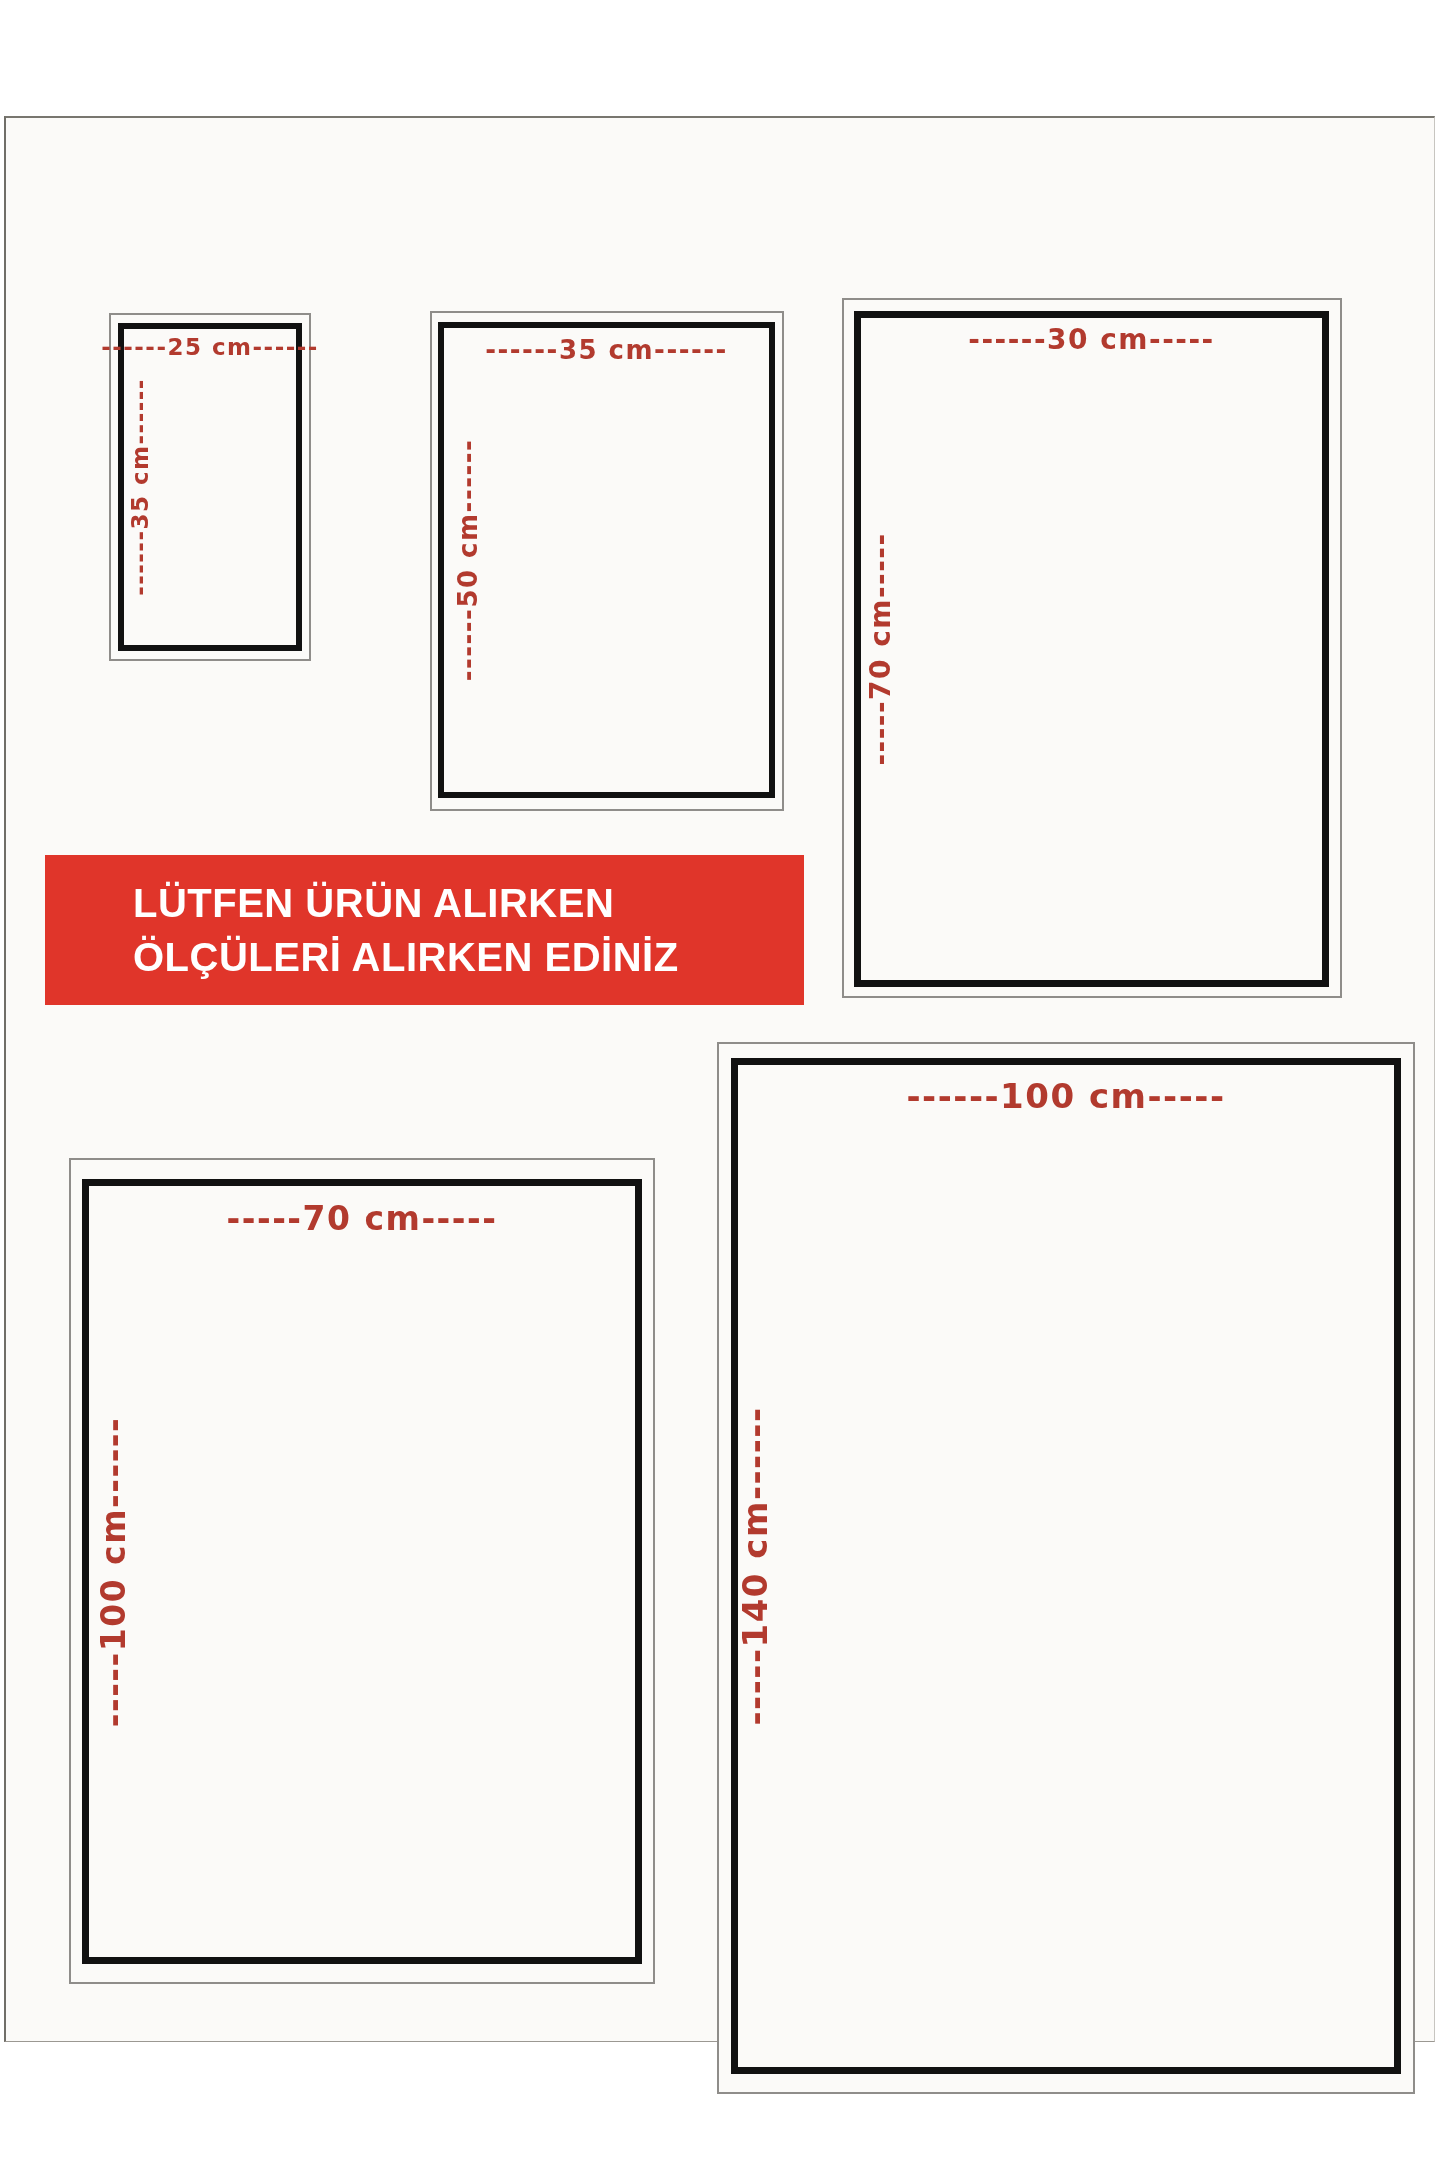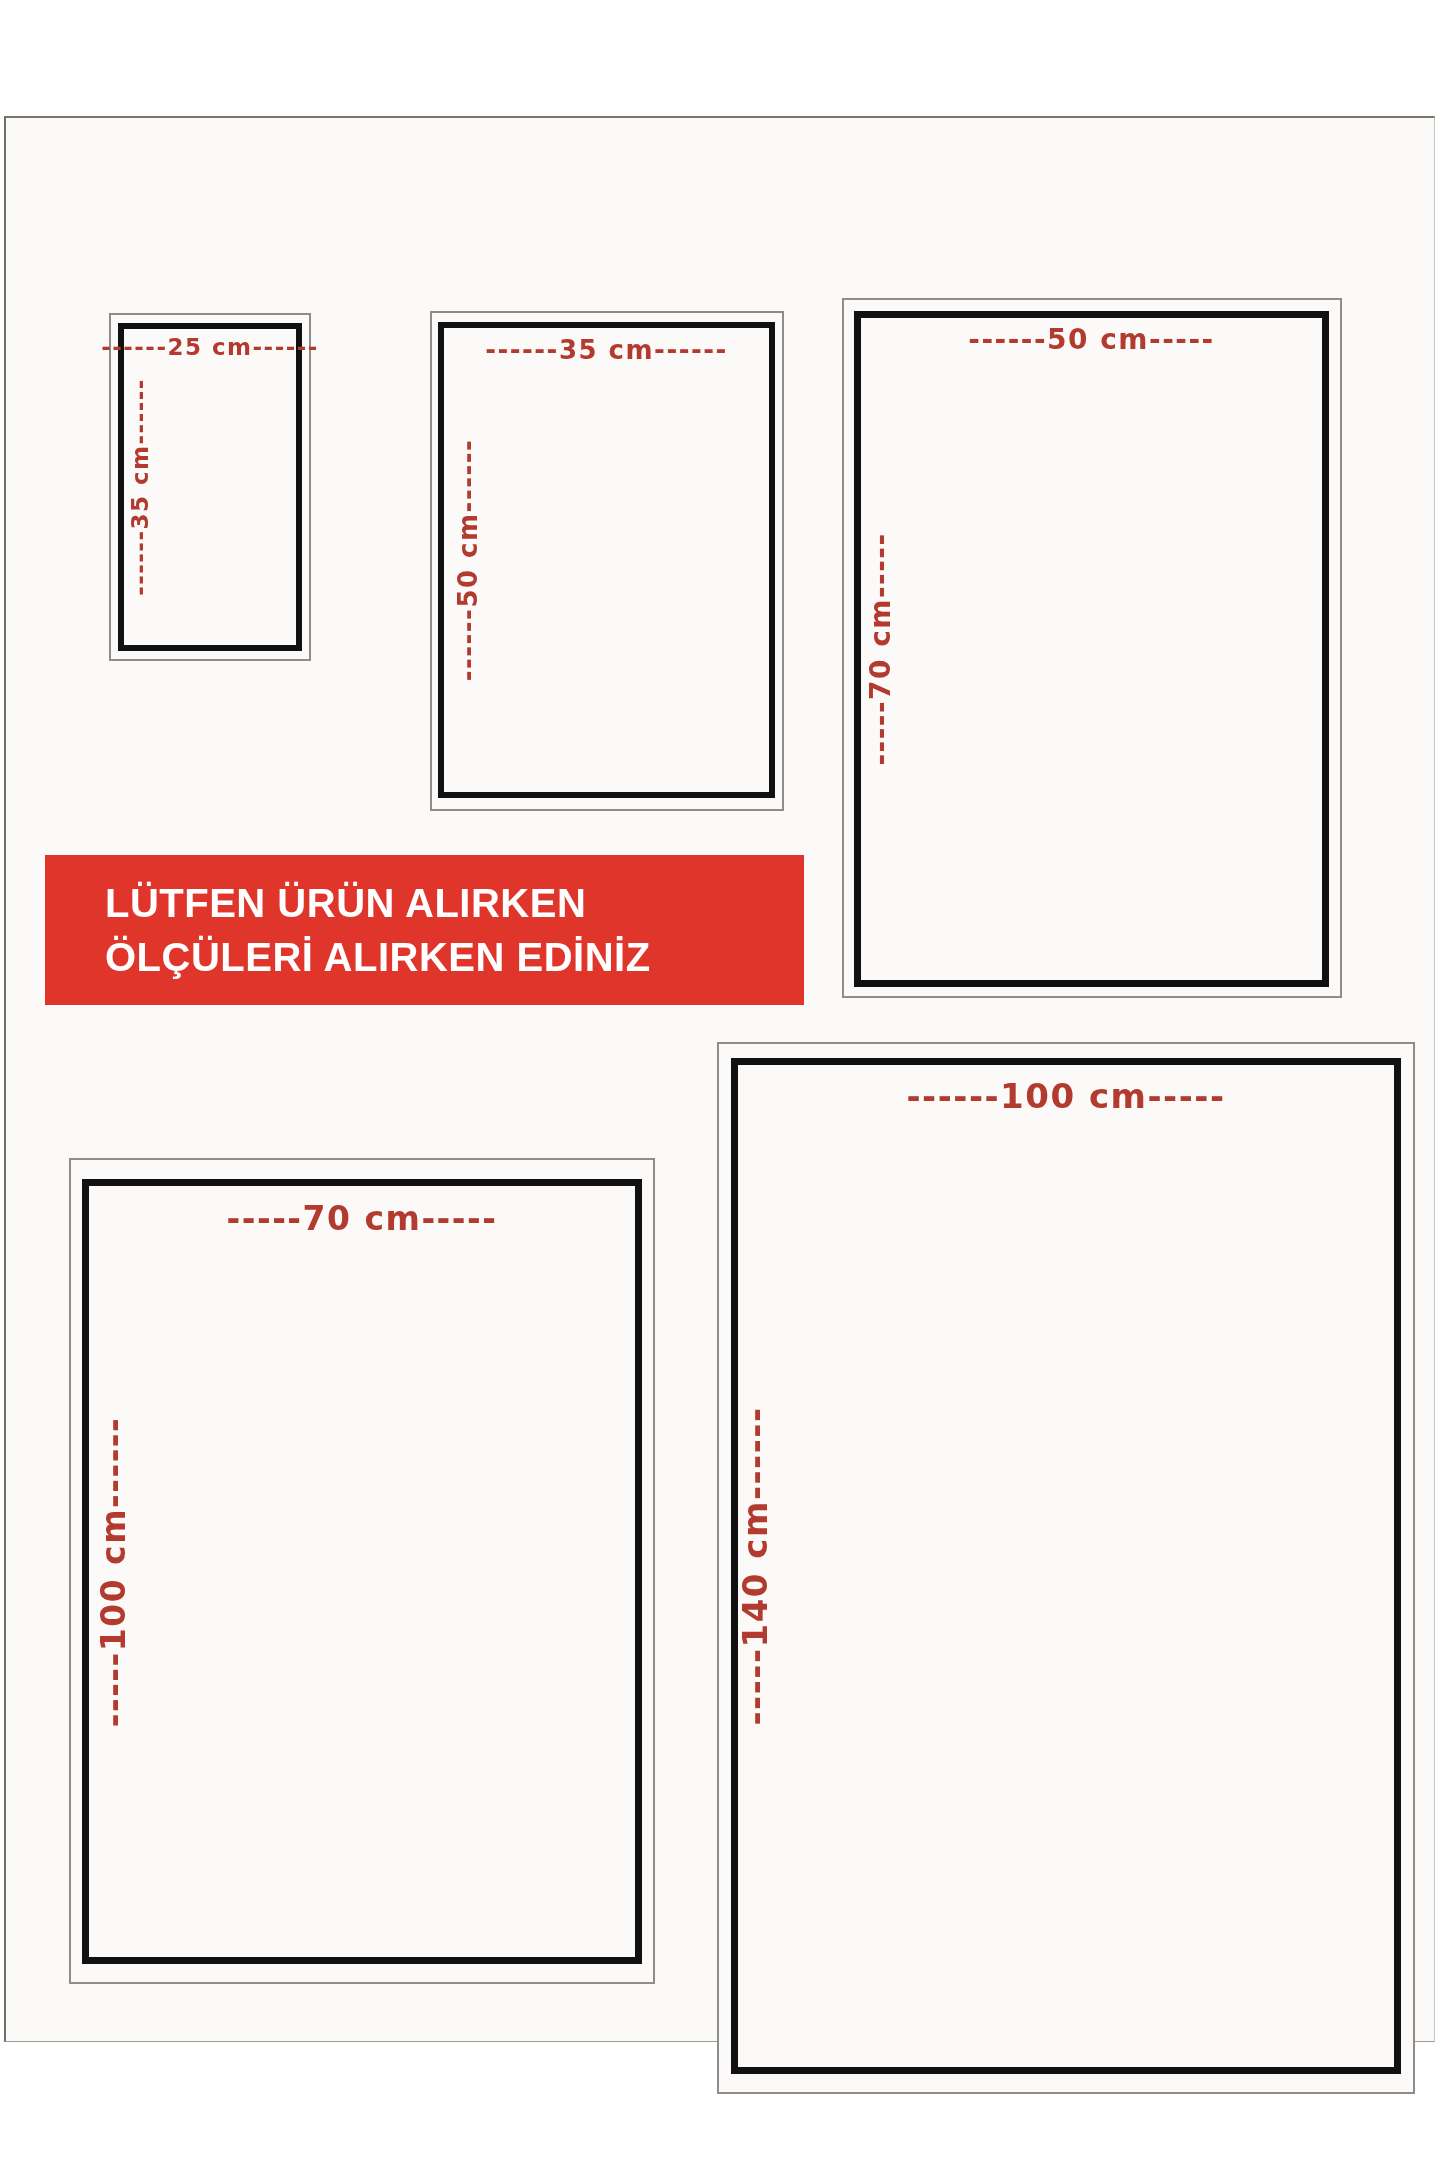--- a/index.html
+++ b/index.html
@@ -97,21 +97,21 @@
   
   .banner {
     position: absolute;
     left: 39px; top: 737px;
     width: 759px; height: 150px;
     background: var(--banner-bg, #e0352a);
     color: var(--banner-fg, #ffffff);
     display: flex;
     flex-direction: column;
     justify-content: center;
-    padding-left: 60px;
+    padding-left: 88px;
     box-sizing: border-box;
     font-family: "Liberation Sans", sans-serif;
     font-weight: bold;
     font-size: 40px;
     line-height: 54px;
     letter-spacing: 0.5px;
   }
 </style>
 </head>
 <body>
@@ -127,21 +127,21 @@
 
   <div class="size-box r2">
     <div class="inner">
       <div class="dim-label w-label">------35 cm------</div>
       <div class="dim-label h-label">------50 cm------</div>
     </div>
   </div>
 
   <div class="size-box r3">
     <div class="inner">
-      <div class="dim-label w-label">------50 cm-----</div>
+      <div class="dim-label w-label">------30 cm-----</div>
       <div class="dim-label h-label">-----70 cm-----</div>
     </div>
   </div>
 
   <div class="banner">
     <div>LÜTFEN ÜRÜN ALIRKEN</div>
     <div>ÖLÇÜLERİ ALIRKEN EDİNİZ</div>
   </div>
 
   <div class="size-box r4">

